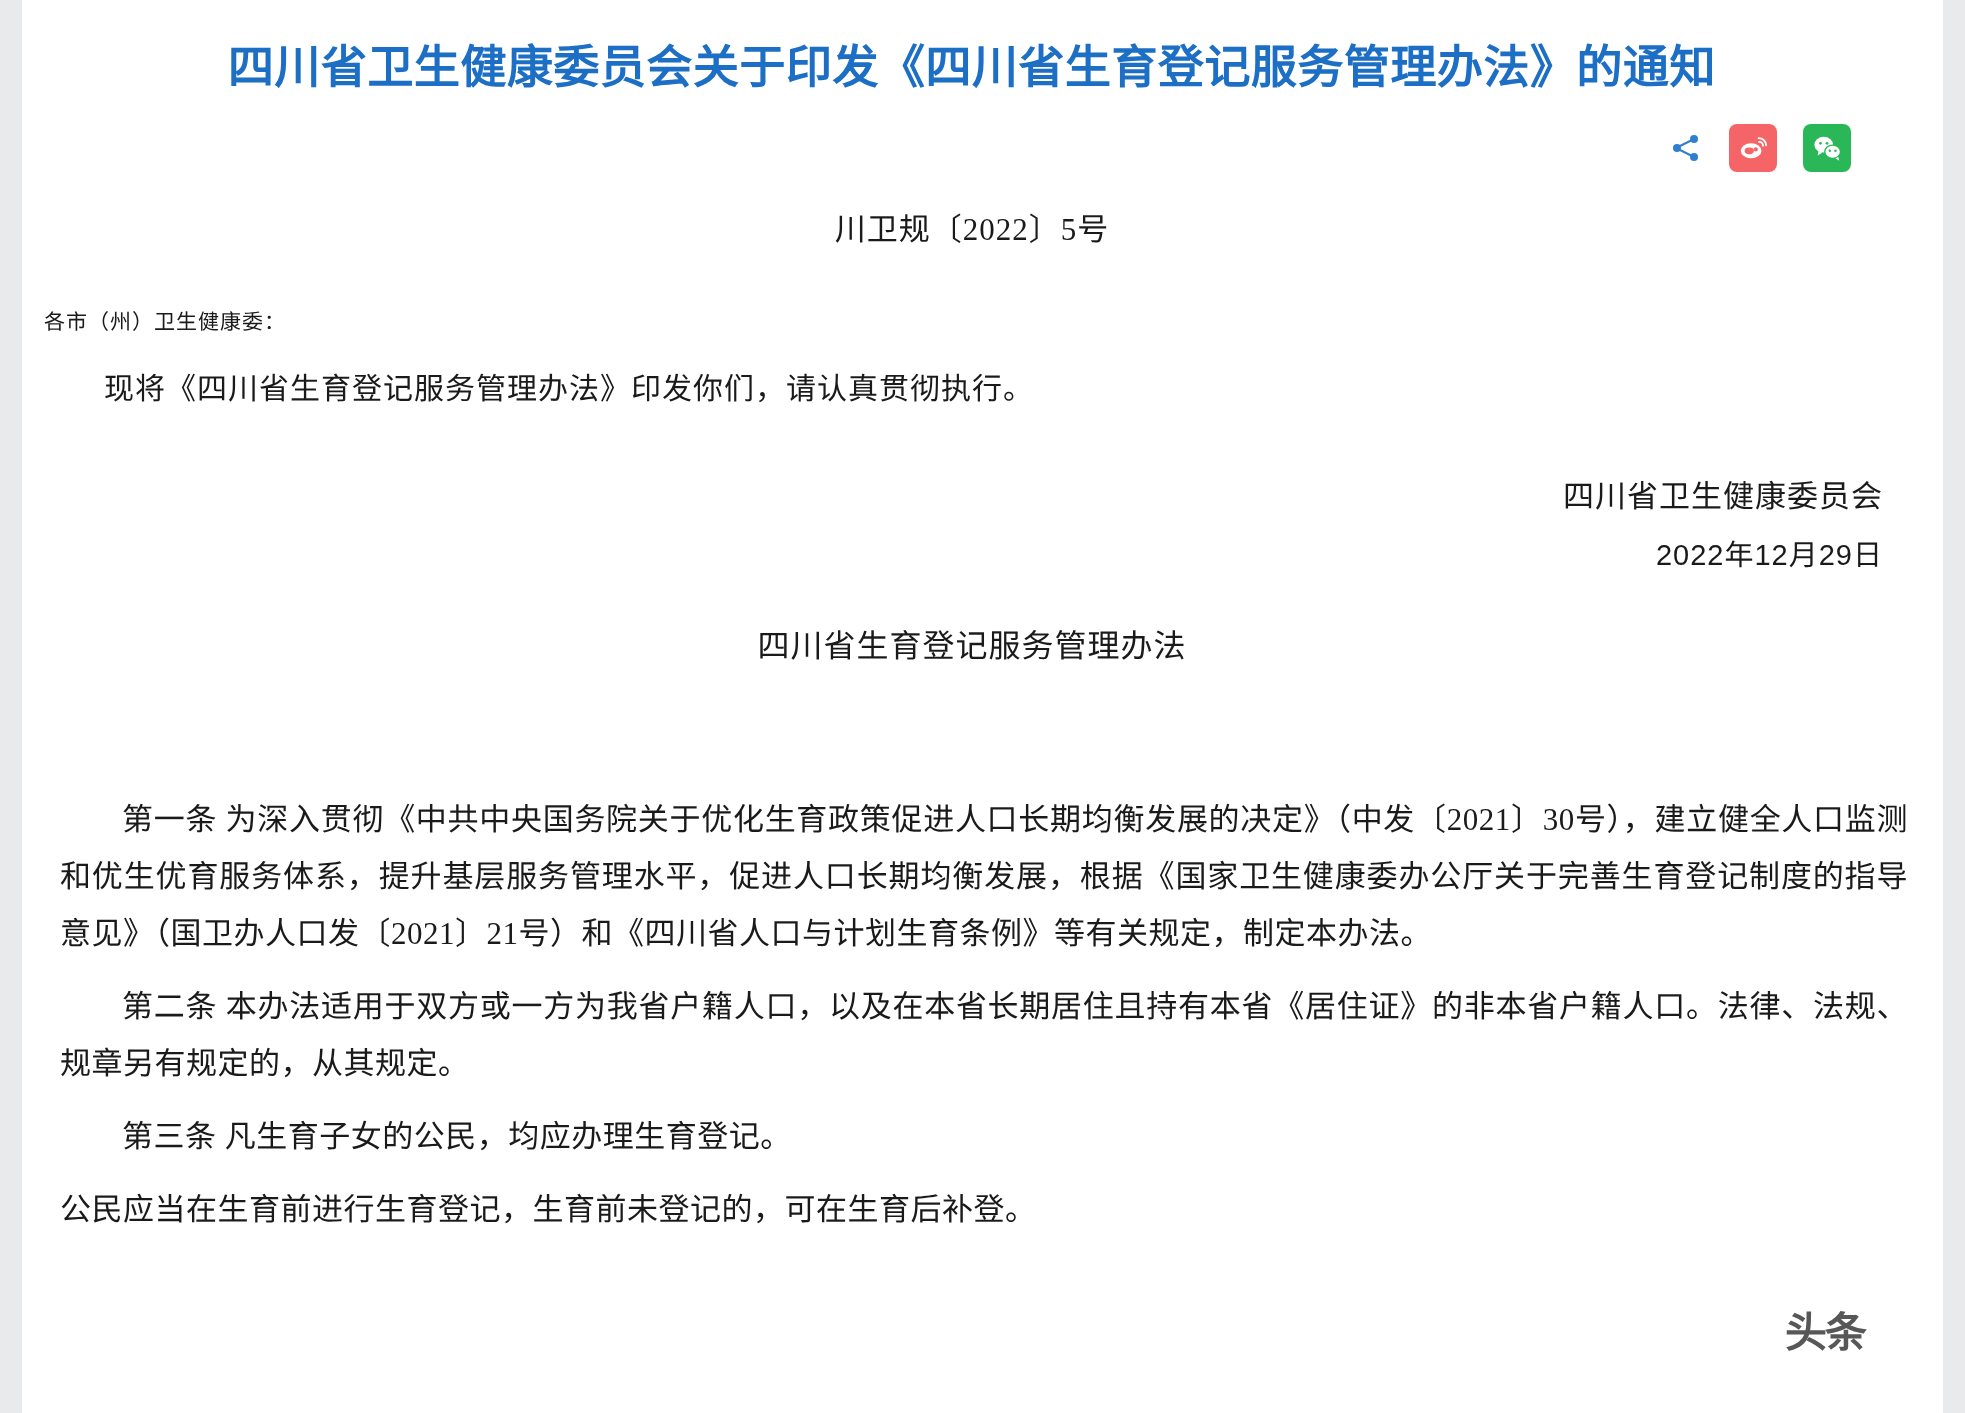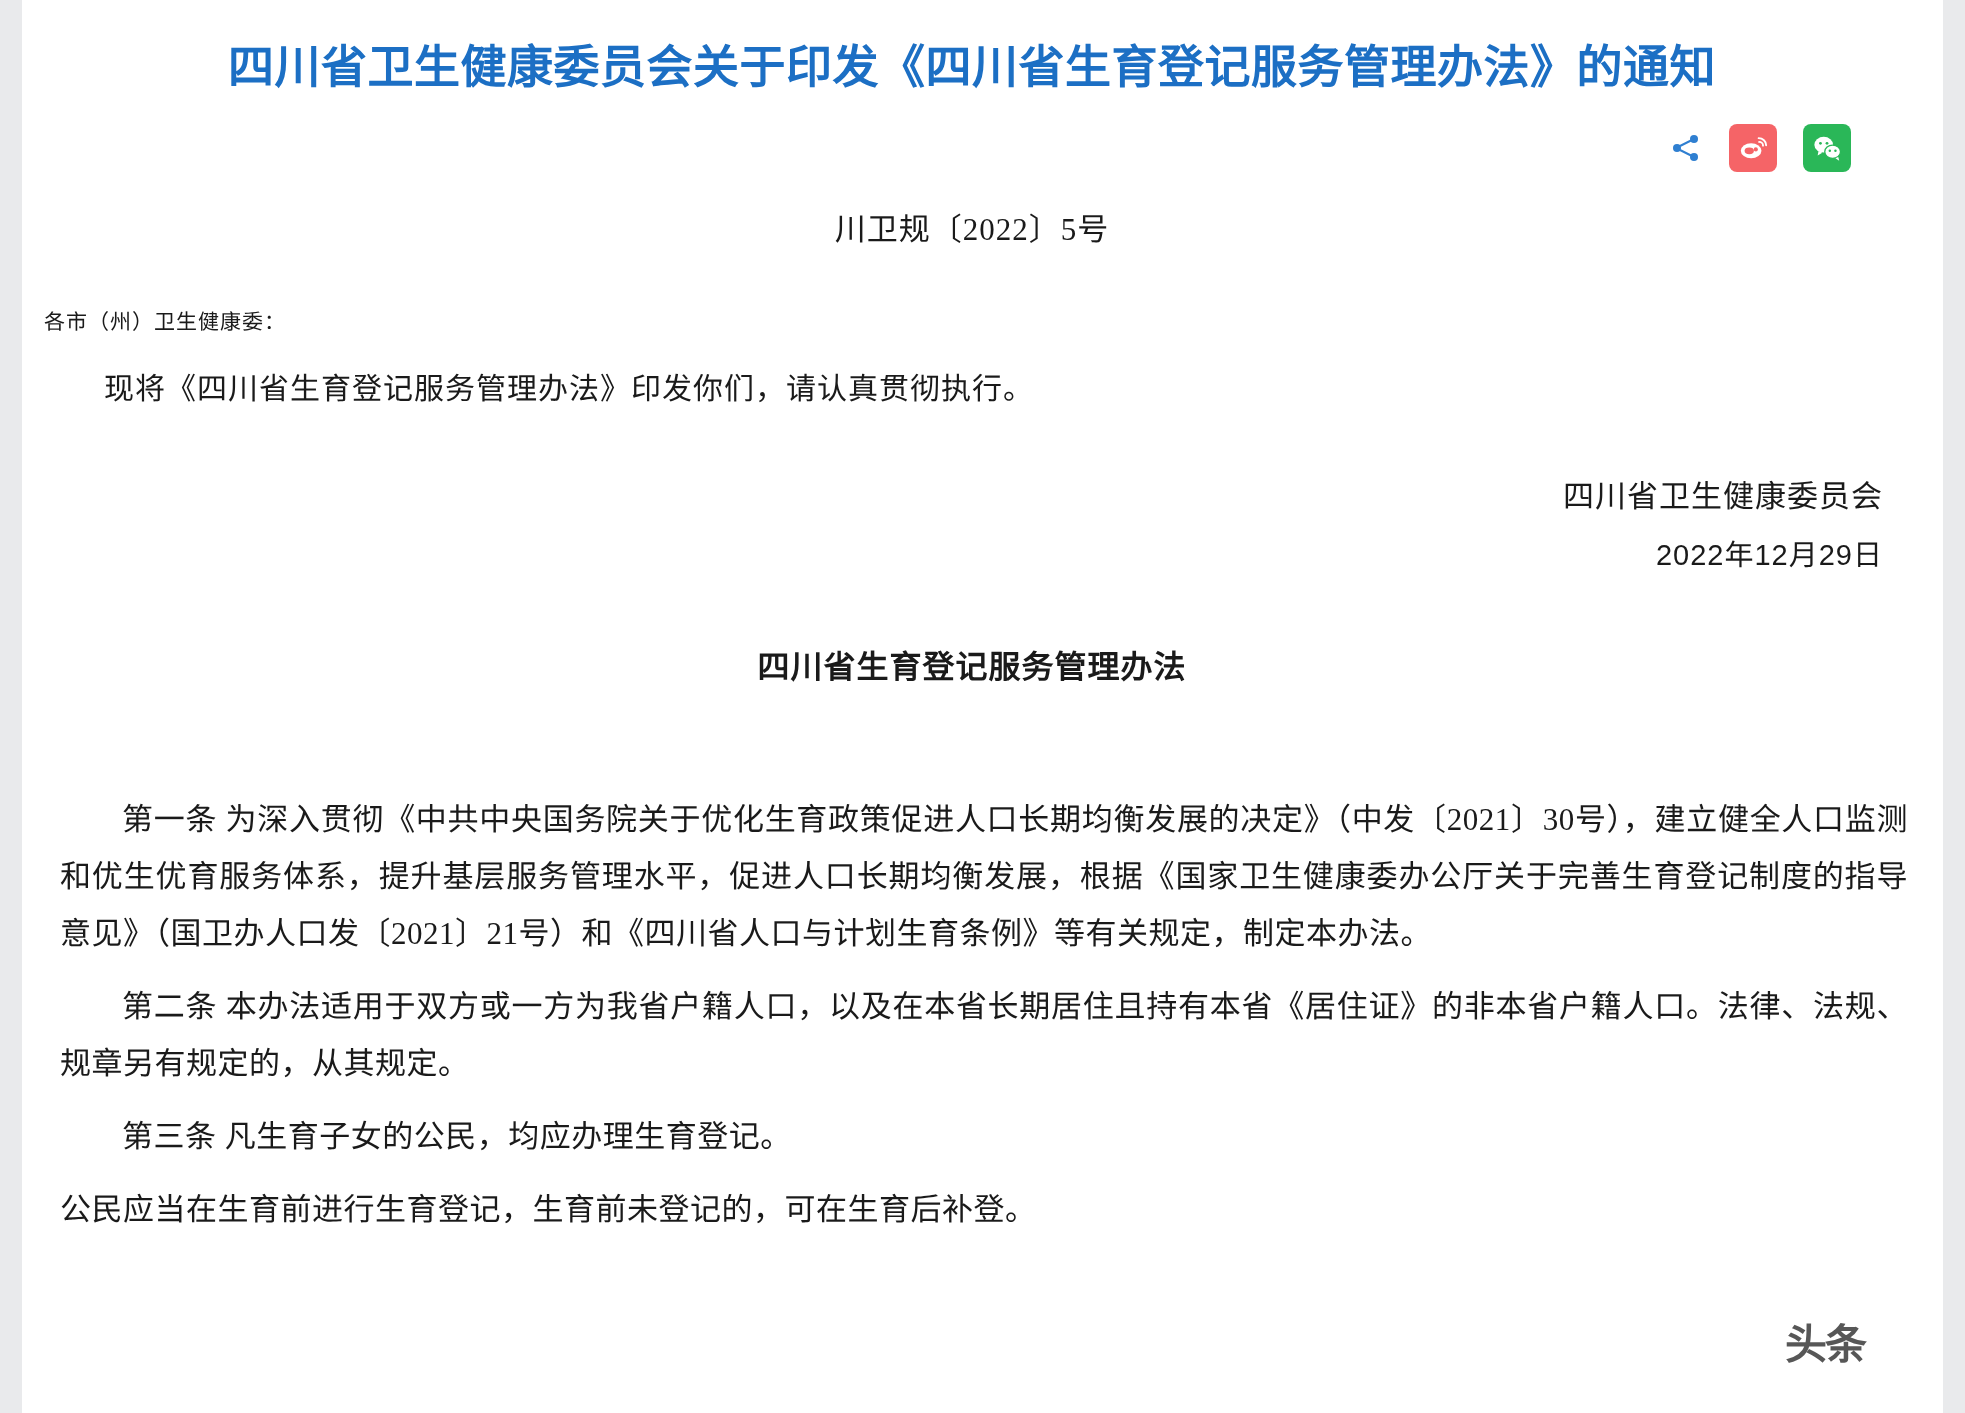--- a/index.html
+++ b/index.html
@@ -131,24 +131,23 @@
     font-size: 29px;
   }
 
   .section-title {
     position: absolute;
     left: 0;
     top: 620px;
     width: 1900px;
     text-align: center;
     font-size: 32px;
-    font-weight: 700;
-    color: #1a1a1a;
-    letter-spacing: 1px;
-    margin-top: 21px;
+    font-weight: 400;
+    color: #1a1a1a;
+    letter-spacing: 1px;
   }
 
   .body-block {
     position: absolute;
     left: 22px;
     top: 775px;
     width: 1880px;
     font-size: 31px;
     line-height: 57px;
     color: #1a1a1a;
@@ -158,21 +157,21 @@
   .body-block p {
     margin: 16px;
     text-indent: 2em;
   }
   .body-block p.no-indent { text-indent: 0; }
 
   
   .watermark {
     position: absolute;
     right: 78px;
-    bottom: 42px;
+    bottom: 54px;
     display: flex;
     align-items: center;
     gap: 12px;
     color: #3a3a3a;
     font-family: "Liberation Sans", "DejaVu Sans", sans-serif;
     opacity: 0.85;
     margin-left: 15px;
   }
   .wm-logo {
     font-size: 42px;

